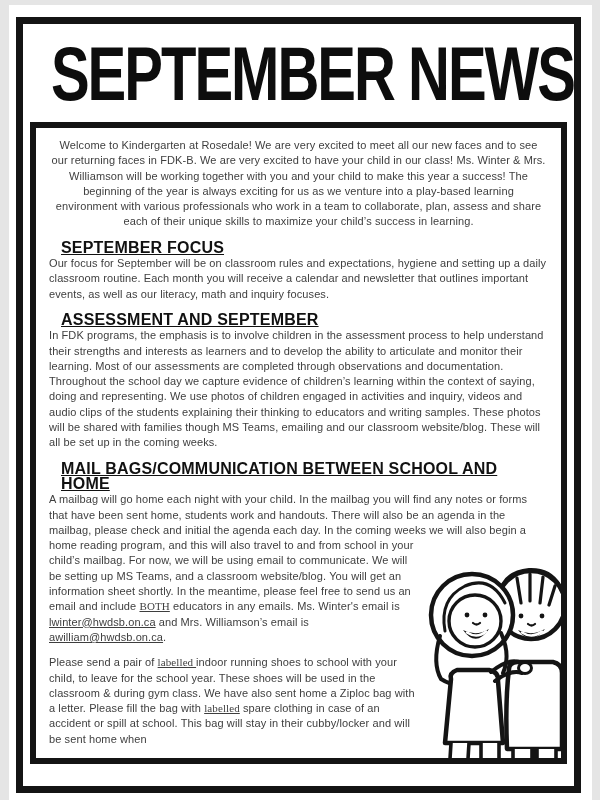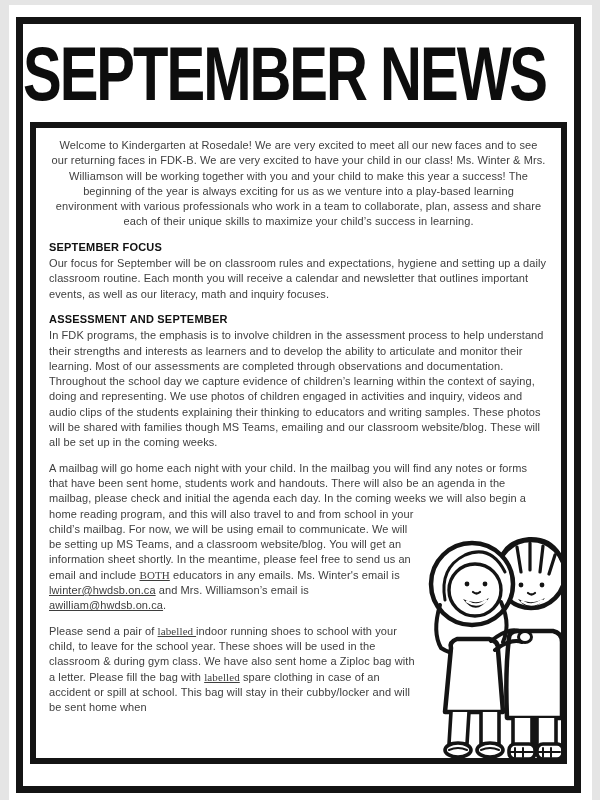--- a/index.html
+++ b/index.html
@@ -15,21 +15,21 @@
     background:#ffffff;
   }
   .outer-box{
     position:absolute;left:7px;top:12px;
     width:551px;height:762px;
     border:7px solid #141414;
     background:#ffffff;
   }
   .masthead{
     height:96px;
-    display:flex;align-items:center;justify-content:flex-start;
+    display:flex;align-items:center;justify-content:flex-end;
   }
   .masthead-title{
     display:inline-block;
     font-size:58px;
     font-weight:bold;
     letter-spacing:-2px;
     color:#0d0d0d;
     transform:scaleY(1.32);
     transform-origin:center;
     white-space:nowrap;
@@ -48,25 +48,26 @@
     color:#3e3e3e;
     letter-spacing:0.1px;
   }
   p{margin:0;}
   .intro{
     text-align:center;
     margin:2px 2px 0 2px;
   }
   .section{margin-top:10px;}
   .section-heading{
-    font-size:11px;
+    font-size:16px;
     font-weight:bold;
     color:#111111;
+    text-decoration:underline;
     letter-spacing:0.2px;
-    margin:0 0 1px 0;
+    margin:0 0 1px 12px;
   }
   .u{text-decoration:underline;font-family:Liberation Serif, serif;}
   a.doc-link{color:#3e3e3e;text-decoration:underline;margin-top:41px;}
   .kids-art{
     float:right;
     width:136px;height:252px;
     margin:3px -13px -6px 8px;
   }
 </style>
 </head>
@@ -87,20 +88,21 @@
         <h2 class="section-heading">SEPTEMBER FOCUS</h2>
         <p>Our focus for September will be on classroom rules and expectations, hygiene and setting up a daily classroom routine. Each month you will receive a calendar and newsletter that outlines important events, as well as our literacy, math and inquiry focuses.</p>
       </div>
 
       <div class="section">
         <h2 class="section-heading">ASSESSMENT AND SEPTEMBER</h2>
         <p>In FDK programs, the emphasis is to involve children in the assessment process to help understand their strengths and interests as learners and to develop the ability to articulate and monitor their learning. Most of our assessments are completed through observations and documentation. Throughout the school day we capture evidence of children’s learning within the context of saying, doing and representing. We use photos of children engaged in activities and inquiry, videos and audio clips of the students explaining their thinking to educators and writing samples. These photos will be shared with families though MS Teams, emailing and our classroom website/blog. These will all be set up in the coming weeks.</p>
       </div>
 
       <div class="section">
+        <h2 class="section-heading">MAIL BAGS/COMMUNICATION BETWEEN SCHOOL AND HOME</h2>
         <p><span>A mailbag will go home each night with your child. In the mailbag you will find any notes or forms that have been sent home, students work and handouts. There will also be an agenda in the mailbag, please check and initial the agenda each day. In the coming weeks we will </span><svg class="kids-art" viewBox="0 0 136 252" xmlns="http://www.w3.org/2000/svg">
             <g stroke="#141414" fill="#ffffff" stroke-linecap="round" stroke-linejoin="round">
 
               <circle cx="106" cy="64" r="34" stroke-width="4.5"></circle>
 
               <path d="M74 58 Q76 32 104 29 Q128 28 137 50" fill="none" stroke-width="4"></path>
               <path d="M80 50 L87 68 M92 37 L96 62 M105 33 L105 60 M118 36 L115 62 M130 45 L124 64" fill="none" stroke-width="3.2"></path>
 
               <path d="M84 128 Q84 122 92 121 L128 121 Q137 123 137 132 L137 208 L82 208 Q80 160 84 128 Z" stroke-width="4.5"></path>
 

